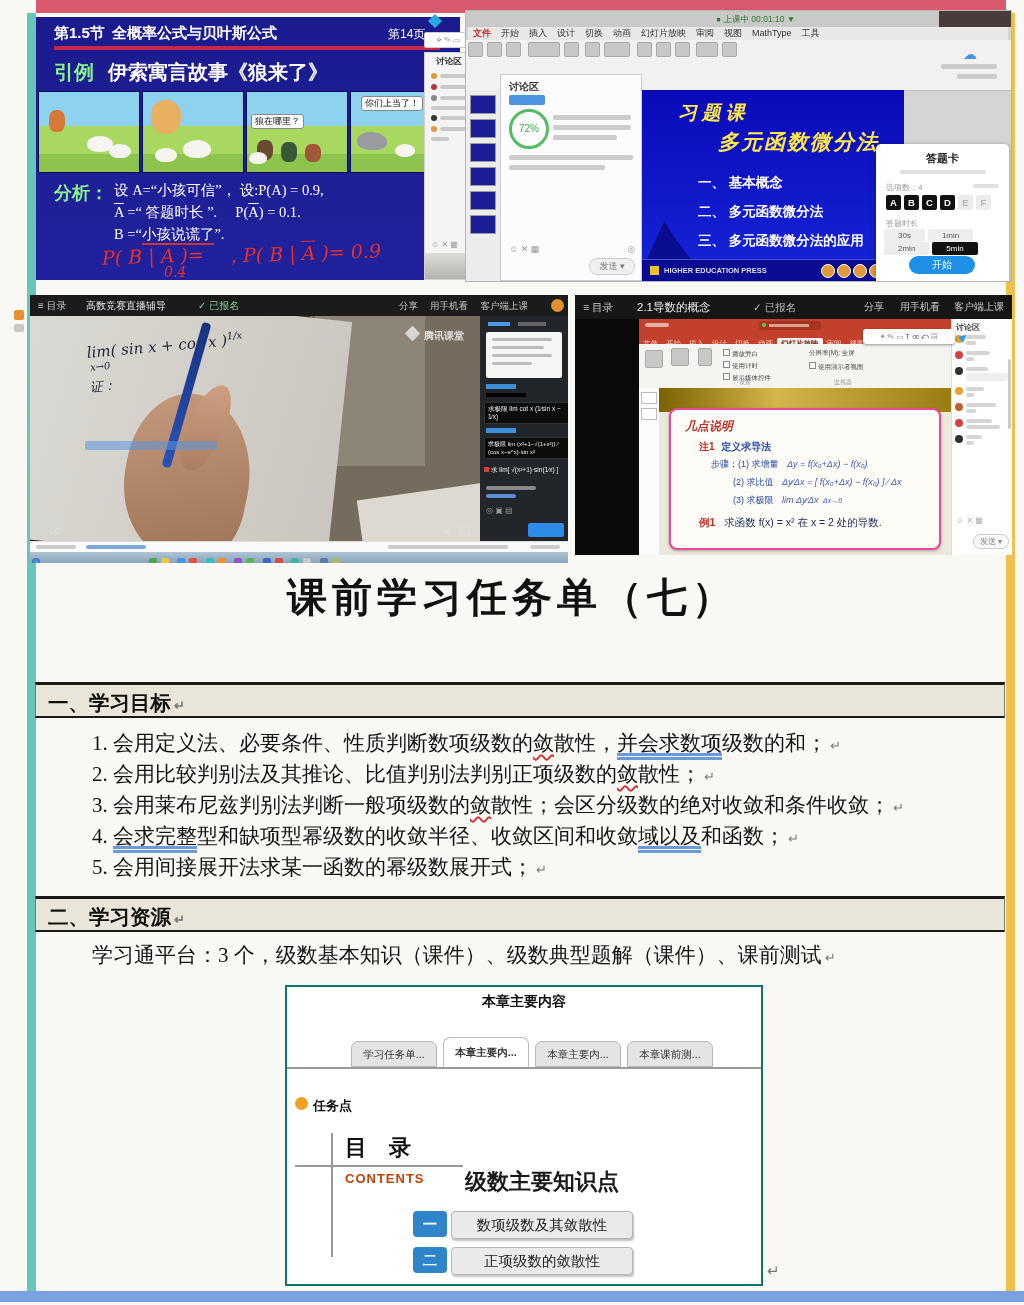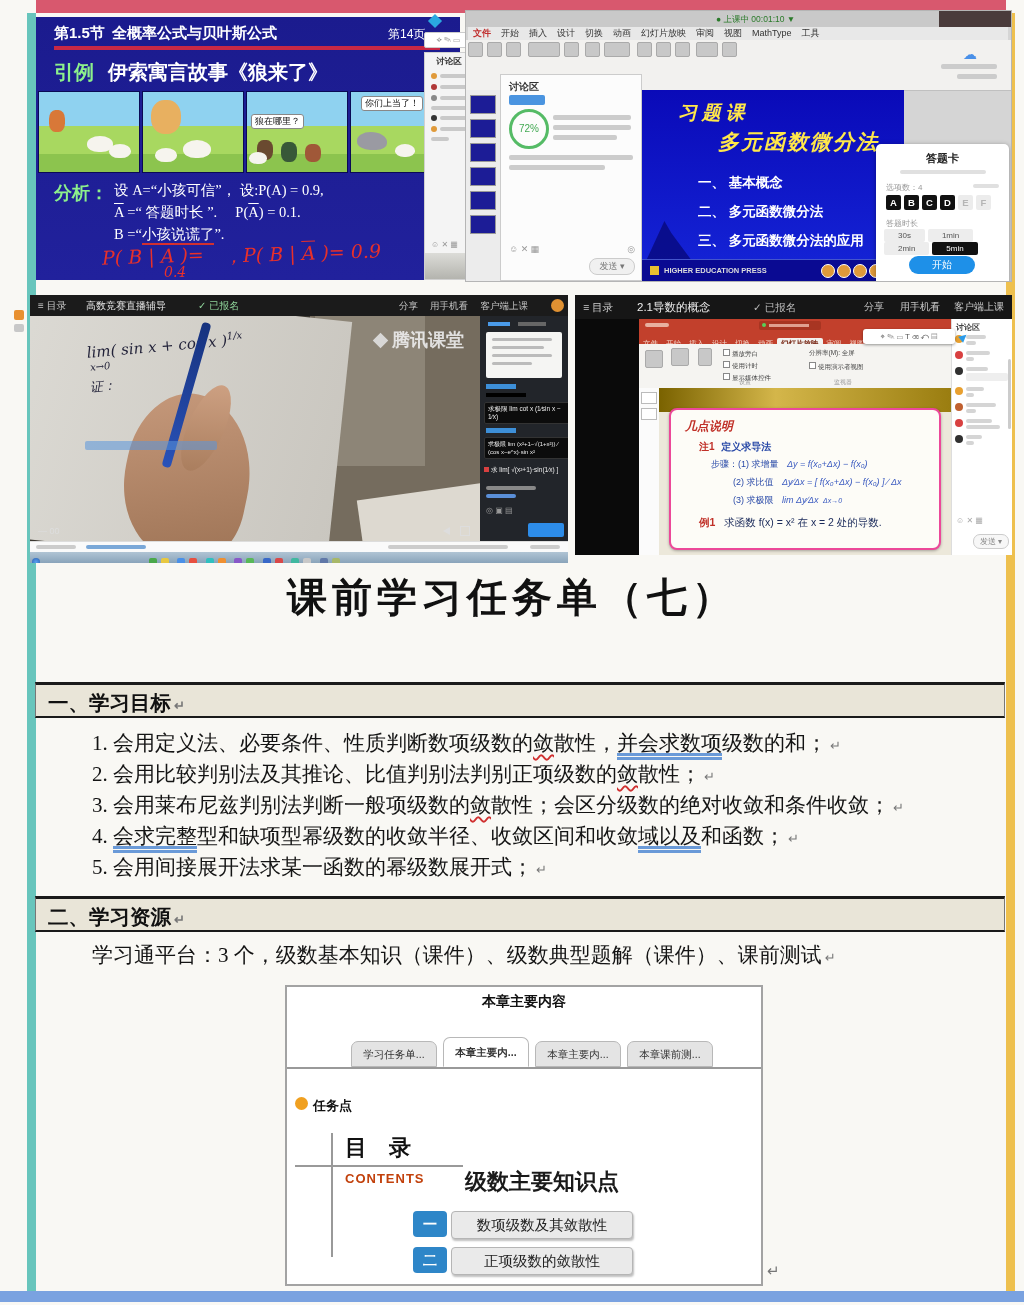--- a/index.html
+++ b/index.html
@@ -242,21 +242,21 @@
       <div class="s" style="left:-20px;top:-12px;width:330px;height:250px;background:linear-gradient(100deg,#dcdad4,#c9c6bf);transform:rotate(6deg);"></div>
       <div class="s" style="right:-12px;bottom:-34px;width:130px;height:84px;background:#ddd9d0;transform:rotate(-8deg);"></div>
       <div class="s" style="left:58px;top:20px;transform:rotate(-5deg);color:#23233a;font-style:italic;font-size:15px;font-family:'DejaVu Serif',serif;">
         <span>lim</span><span>( sin x + cos x )</span><sup style="font-size:10px;">1∕x</sup>
         <div style="font-size:10px;margin-left:2px;">x→0</div>
         <div style="font-size:13px;margin-top:6px;">证：</div>
       </div>
       <div class="s" style="left:95px;top:78px;width:125px;height:165px;background:linear-gradient(160deg,#c79a7c,#9c7254);border-radius:45% 55% 35% 50%;transform:rotate(12deg);"></div>
       <div class="s" style="left:158px;top:66px;width:36px;height:92px;background:linear-gradient(160deg,#cfa284,#a87c5c);border-radius:50%;transform:rotate(24deg);"></div>
       <div class="s" style="left:152px;top:4px;width:9px;height:150px;background:linear-gradient(#16327e,#2a52b8);border-radius:4px;transform:rotate(16deg);"></div>
-      <div class="s" style="right:16px;top:12px;color:rgba(236,236,236,.9);font-size:18px;font-weight:bold;">
+      <div class="s" style="right:16px;top:12px;color:rgba(236,236,236,.9);font-size:10px;font-weight:bold;">
         <span style="display:inline-block;width:11px;height:11px;background:#e0e0e0;transform:rotate(45deg);margin-right:6px;opacity:.9;"></span><span>腾讯课堂</span>
       </div>
       <div class="s" style="left:55px;top:125px;width:132px;height:9px;background:rgba(90,150,220,.55);border-radius:2px;"></div>
       <span class="s" style="left:8px;bottom:5px;font-size:9px;color:#ddd;">— 00</span>
       <span class="s" style="right:30px;bottom:6px;width:0;height:0;border-top:4px solid transparent;border-bottom:4px solid transparent;border-right:7px solid #ddd;"></span>
       <span class="s" style="right:10px;bottom:5px;width:8px;height:8px;border:1.5px solid #ddd;"></span>
     </div>
     <div class="s" style="left:450px;top:21px;width:88px;height:225px;background:#22252a;overflow:hidden;">
       <span class="s" style="left:8px;top:6px;width:22px;height:4px;background:#4a9ae8;"></span>
       <span class="s" style="left:38px;top:6px;width:28px;height:4px;background:#666;"></span>
@@ -440,21 +440,21 @@
   </div>
 
   <div class="secbar" style="top:896px;">
     <em><span>二、学习资源</span><span class="ret">↵</span></em>
   </div>
 
   <div class="s" style="left:92px;top:941px;font-family:'Liberation Serif',serif;font-size:21px;color:#141414;">
     <span>学习通平台：3 个，级数基本知识（课件）、级数典型题解（课件）、课前测试</span><span class="ret">↵</span>
   </div>
 
-  <div class="s" style="left:285px;top:985px;width:478px;height:301px;background:#fff;border:2px solid #a3a3a3;box-sizing:border-box;overflow:hidden;">
+  <div class="s" style="left:285px;top:985px;width:478px;height:301px;background:#fff;border:2px solid #0f766e;box-sizing:border-box;overflow:hidden;">
     <div style="text-align:center;margin-top:6px;font-size:14px;font-weight:bold;color:#111;">本章主要内容</div>
     <div class="s etabs" style="left:64px;top:50px;white-space:nowrap;"><span class="etab">学习任务单...</span><span class="etab">本章主要内...</span><span class="etab">本章主要内...</span><span class="etab">本章课前测...</span></div>
     <div class="s" style="left:0;top:80px;width:474px;border-bottom:2px solid #999;"></div>
     <span class="s" style="left:8px;top:110px;width:13px;height:13px;border-radius:50%;background:#f0a020;"></span>
     <span class="s" style="left:26px;top:110px;font-size:13px;font-weight:bold;color:#111;">任务点</span>
     <div class="s" style="left:44px;top:146px;width:2px;height:124px;background:#999;"></div>
     <div class="s" style="left:8px;top:178px;width:168px;height:2px;background:#999;"></div>
     <span class="s" style="left:58px;top:146px;font-size:22px;font-weight:bold;color:#111;">目　录</span>
     <span class="s" style="left:58px;top:184px;font-size:13px;font-weight:bold;color:#c2410c;letter-spacing:1px;">CONTENTS</span>
     <span class="s" style="left:178px;top:180px;font-size:22px;font-weight:bold;color:#1a1a1a;">级数主要知识点</span>

